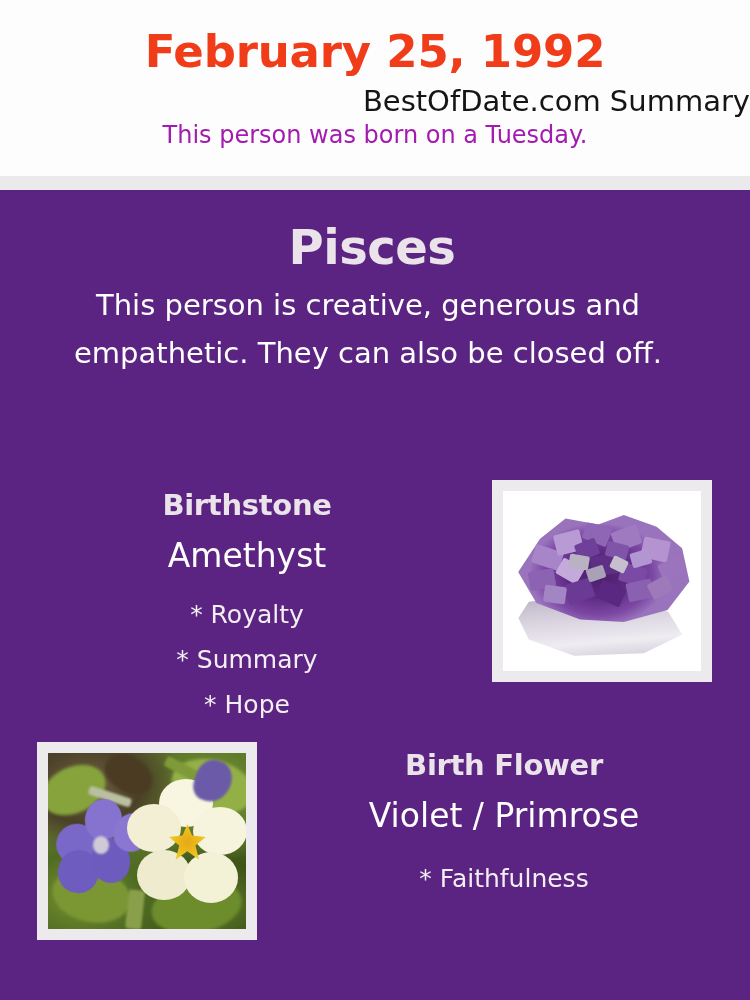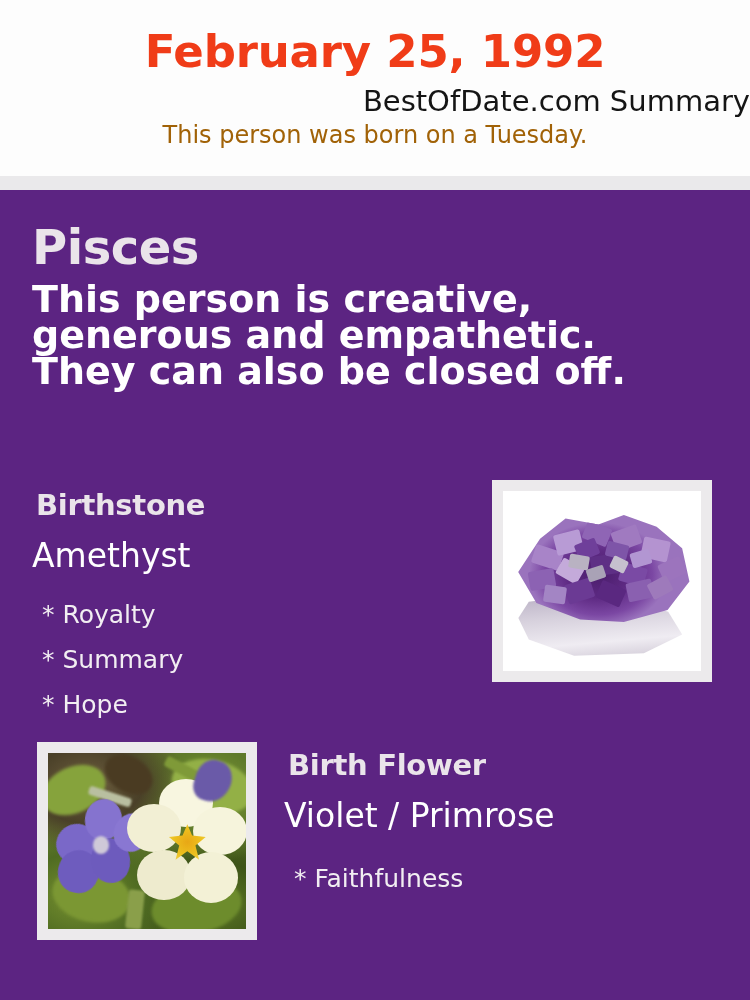--- a/index.html
+++ b/index.html
@@ -50,54 +50,55 @@
     font-weight: normal;
     color: #151515;
     text-align: right;
   }
   .header-weekday {
     margin: 0;
     padding-top: 1px;
     font-size: 24px;
     line-height: 30px;
     font-weight: normal;
-    color: #a16207;
+    color: #a21caf;
   }
   .header-rule {
     position: absolute;
     left: 0; top: 176px;
     width: 750px;
     height: 14px;
     background: #eae9eb;
   }
 
   
   .body-panel {
     position: absolute;
     left: 0; top: 190px;
     width: 750px;
     height: 810px;
     background: #5c2482;
+    text-align: center;
   }
 
   .sign-block { position: absolute; left: 32px; top: 28px; width: 680px; }
   .sign-name {
     margin: 0;
     font-size: 48px;
     line-height: 58px;
     font-weight: bold;
     color: #eae4ea;
     letter-spacing: -0.5px;
   }
   .sign-desc {
     margin: 0;
     padding-top: 5px;
-    font-size: 38px;
-    line-height: 36px;
-    font-weight: bold;
+    font-size: 29px;
+    line-height: 48px;
+    font-weight: normal;
     color: #ffffff;
     max-width: 672px;
   }
 
   
   .stone-block { position: absolute; left: 32px; top: 285px; width: 430px; }
   .block-title {
     margin: 4px;
     font-size: 29px;
     line-height: 52px;

